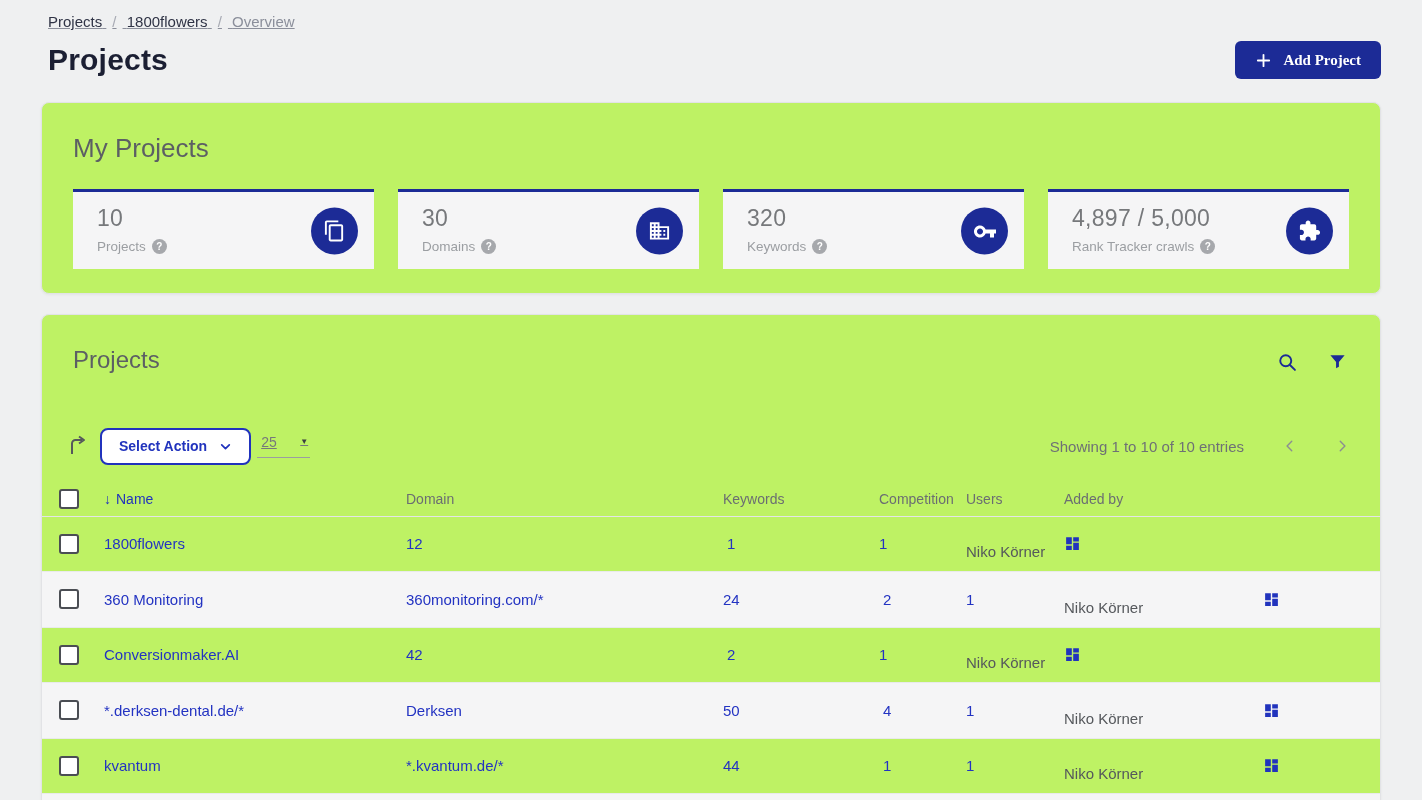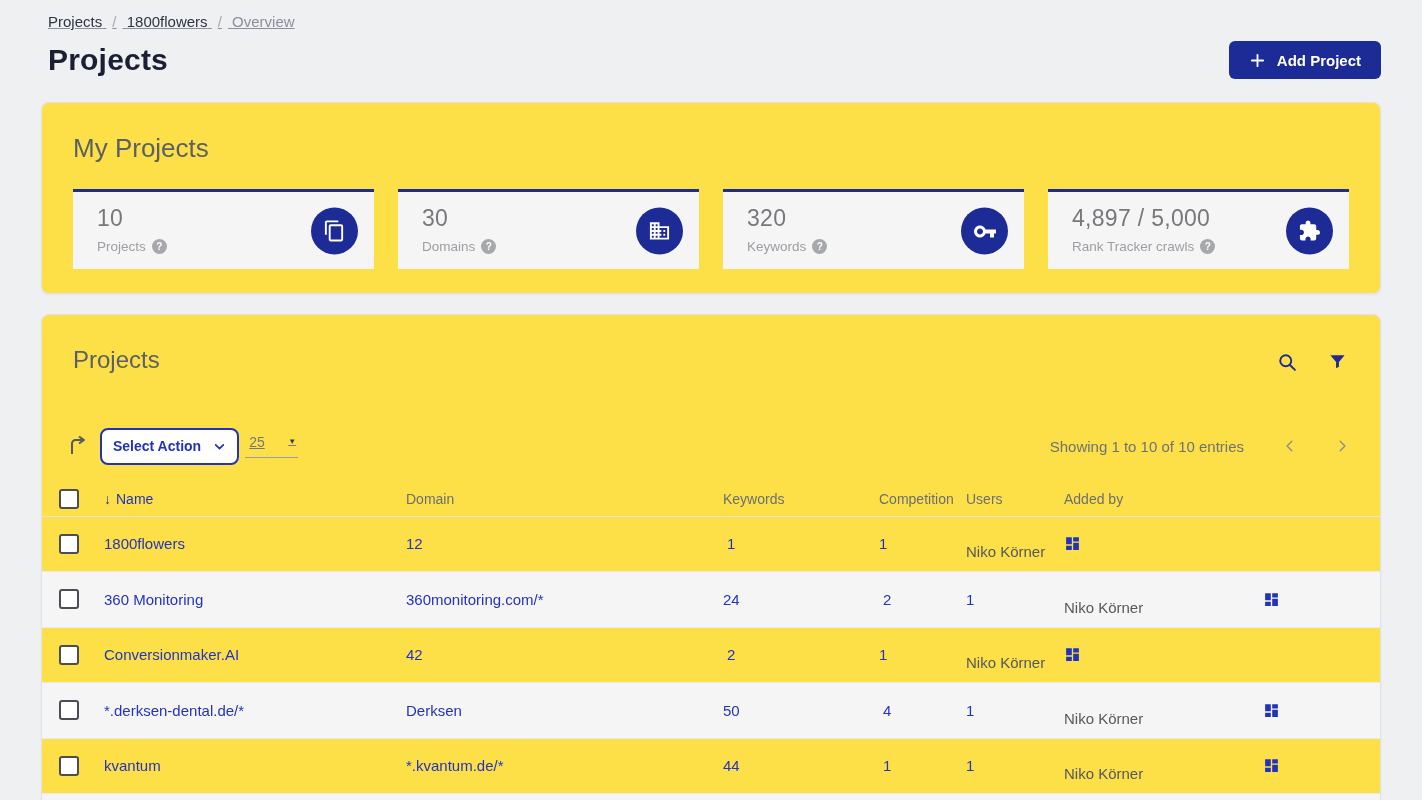--- a/index.html
+++ b/index.html
@@ -16,27 +16,27 @@
   .breadcrumb { font-size: 15px; color: #8b8f9b; text-decoration: underline; }
   .breadcrumb .crumb-link { color: #2f3345; text-decoration: none; cursor: pointer; }
   .breadcrumb .crumb-current { color: #8b8f9b; }
   .breadcrumb .sep { color: #a7aab3; margin: 0 6px; }
   .title-row { display: flex; justify-content: space-between; align-items: center; margin-top: 11px; }
   .page-title { font-size: 30px; font-weight: 700; color: #1b1f33; letter-spacing: .2px; }
   .add-btn {
     display: flex; align-items: center; gap: 11px;
     background: #1c2b96; color: #ffffff; border: none; border-radius: 6px;
     height: 38px; padding: 0 20px; font-size: 15px; font-weight: 700;
-    font-family: Liberation Sans, sans-serif; cursor: pointer;
+    font-family: Liberation Serif, serif; cursor: pointer;
     margin-right: -7px;
   }
 
   
   .card {
-    background: #fde047; border: 1px solid #e2e3e6; border-radius: 8px;
+    background: #bef264; border: 1px solid #e2e3e6; border-radius: 8px;
     box-shadow: 0 1px 3px rgba(0,0,0,.05);
   }
   .card-my-projects { margin-top: 23px; height: 192px; padding: 31px 31px 0; }
   .section-title { font-size: 26px; font-weight: 400; color: #5c5f64; line-height: 1.15; }
 
   .stats-row { display: flex; gap: 24px; margin-top: 25px; }
   .stat-card {
     flex: 1; position: relative; background: #f5f5f6;
     border-top: 3px solid #1c2b96; height: 80px; padding: 13px 0 0 24px;
   }
@@ -57,21 +57,21 @@
   .projects-head { display: flex; justify-content: space-between; align-items: flex-start; padding: 31px 33px 0 31px; }
   .projects-head .section-title { font-size: 24px; }
   .head-icons { display: flex; gap: 30px; margin-top: 6px; }
   .icon-btn { background: none; border: none; cursor: pointer; padding: 0; display: flex; }
 
   .toolbar { display: flex; align-items: center; padding: 0 31px 0 24px; margin-top: 54px; }
   .select-action-btn {
     display: flex; align-items: center; gap: 12px; margin-left: 10px;
     background: #ffffff; border: 2px solid #2133bd; border-radius: 8px;
     color: #2133bd; font-size: 14px; font-weight: 700; font-family: "Liberation Sans", sans-serif;
-    height: 37px; padding: 0 11px; cursor: pointer;
+    height: 37px; padding: 0 17px; cursor: pointer;
   }
   .page-size {
     display: flex; align-items: center; justify-content: space-between;
     width: 53px; margin-left: 6px; padding: 0 2px 7px 4px;
     border-bottom: 1px solid #9a9da1; color: #76787b; font-size: 14px; cursor: pointer; text-decoration: underline;
   }
   .page-size .caret { font-size: 8px; color: #3a3d42; line-height: 1.6; }
   .toolbar-spacer { flex: 1; }
   .showing-text { font-size: 15px; color: #6e7175; }
   .pager-prev { margin-left: 39px; }

